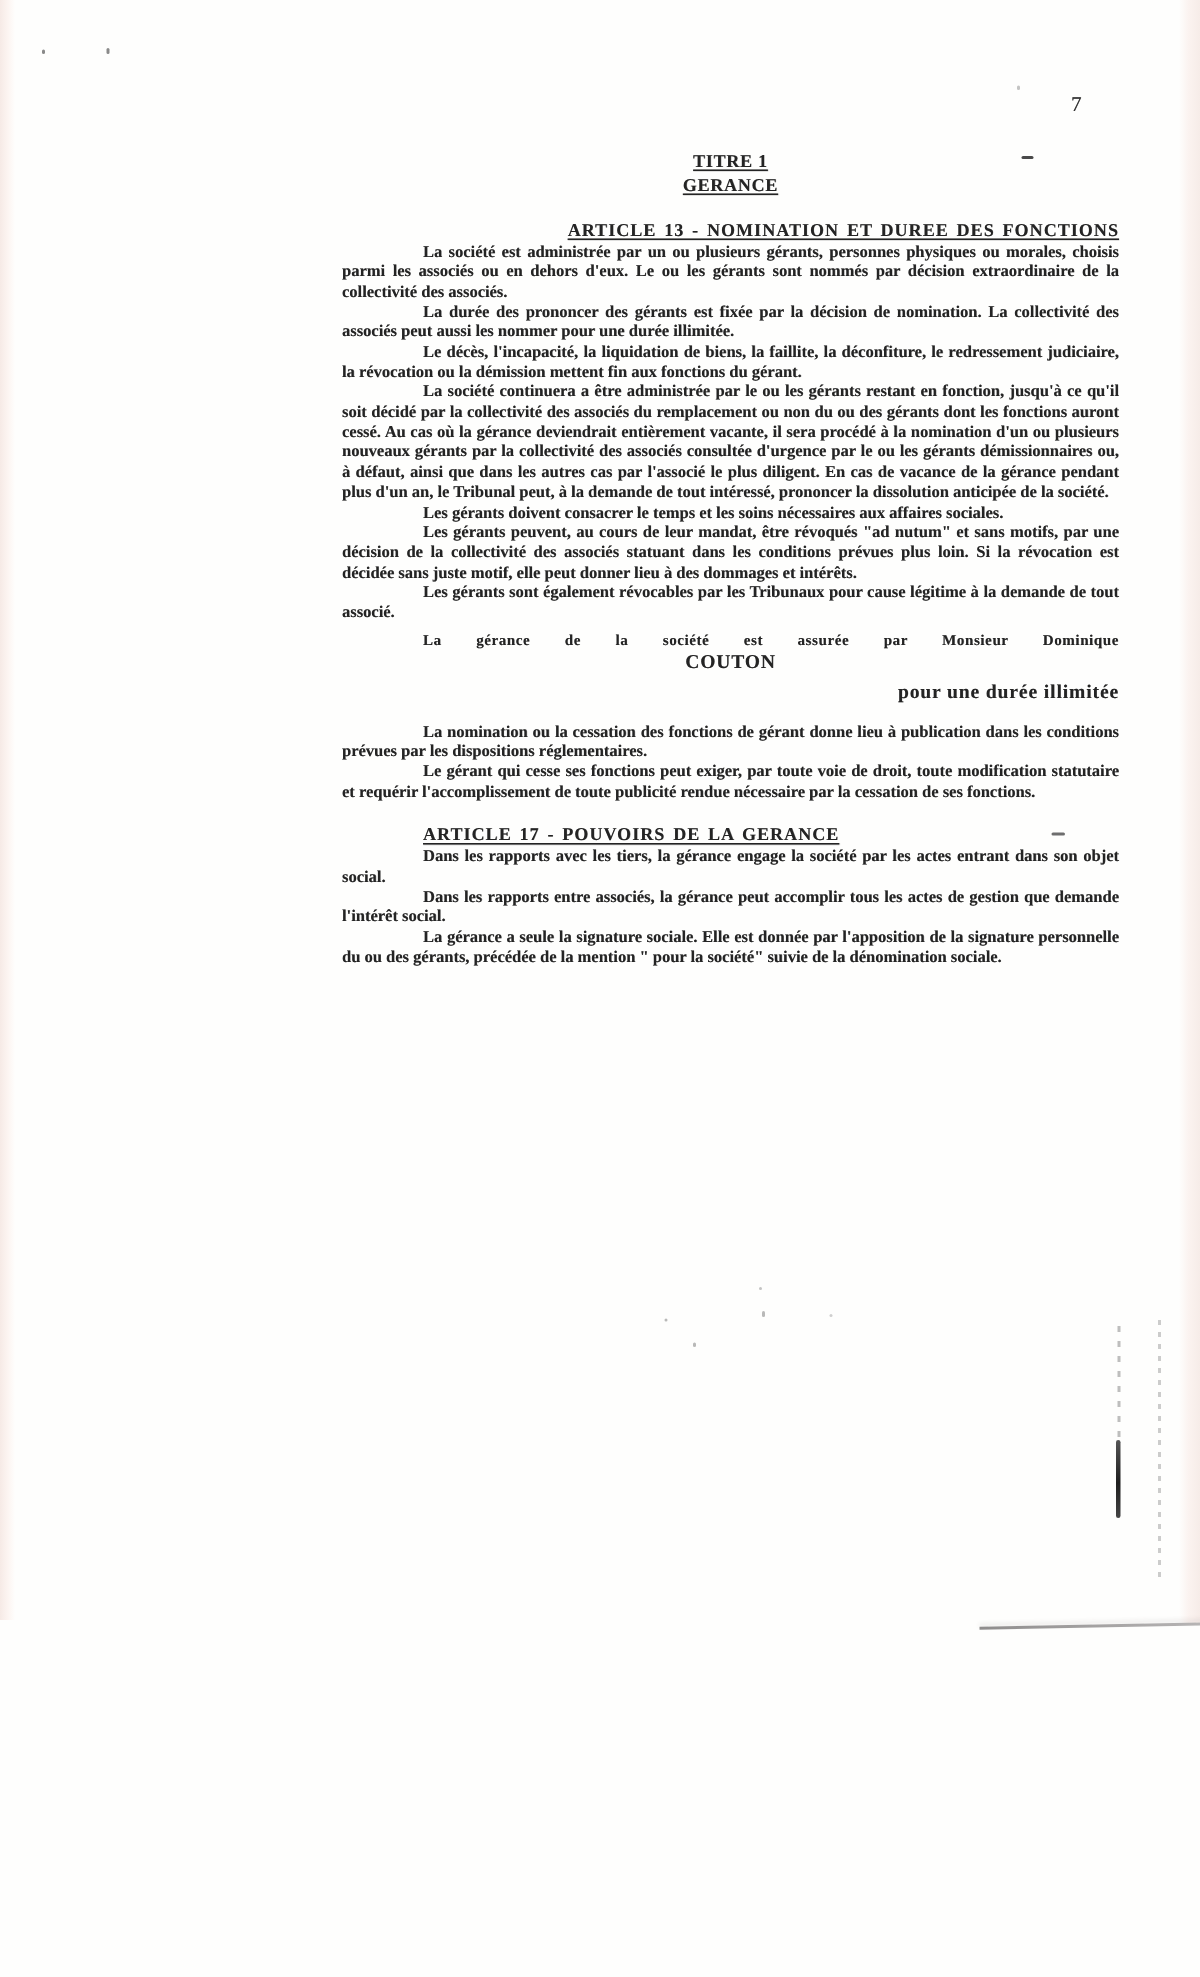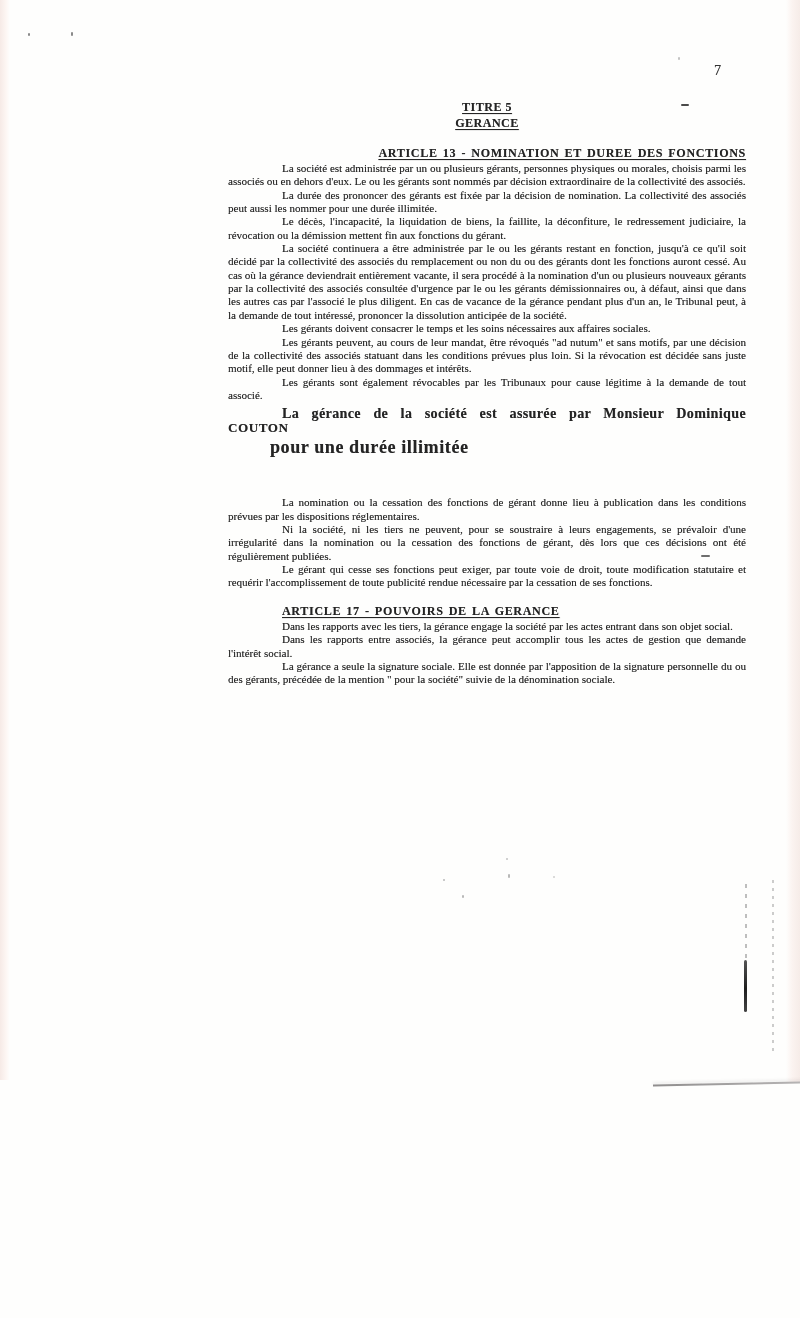--- a/index.html
+++ b/index.html
@@ -53,21 +53,21 @@
     text-shadow:.2px .2px .35px rgba(20,20,20,.45);
   }
   .title-block{margin-top:101px;text-align:center;font-weight:bold;font-size:12px;letter-spacing:.5px;}
   .title-block .tl{display:block;margin:0 0 3px 0;}
   .u{text-decoration:underline;text-underline-offset:2px;text-decoration-thickness:1.2px;}
   .blk{margin:0;}
   .block-heading{
     font-weight:bold;font-size:12px;letter-spacing:.7px;word-spacing:1.5px;
     margin-top:14px;margin-bottom:2px;
   }
-  .block-para{text-align:justify;text-indent:54px;}
+  .block-para{text-align:justify;text-indent:54px;font-weight:bold;}
   .block-bold-stretch{
     font-weight:bold;text-align:justify;text-align-last:justify;
     text-indent:54px;letter-spacing:.4px;
   }
   .block-bold-line{font-weight:bold;letter-spacing:.6px;}
 </style>
 </head>
 <body>
 
 <div class="canvas">
@@ -87,37 +87,36 @@
   <div class="speck" style="left:443px;top:879px;width:2px;height:2px;opacity:.6;"></div>
   <div class="speck" style="left:462px;top:895px;width:2px;height:3px;opacity:.6;"></div>
   <div class="speck" style="left:506px;top:858px;width:2px;height:2px;opacity:.5;"></div>
   <div class="speck" style="left:508px;top:874px;width:2px;height:4px;opacity:.6;"></div>
   <div class="speck" style="left:553px;top:876px;width:2px;height:2px;opacity:.4;"></div>
 
   <div class="page-number">7</div>
 
   <div class="doc">
     <div class="title-block">
-      <span class="tl"><span class="u">TITRE 5</span></span>
+      <span class="tl"><span class="u">TITRE 1</span></span>
       <span class="tl"><span class="u">GERANCE</span></span>
     </div>
     <div>
         <p class="blk block-heading" style="margin-top: 16px; padding-left: 54px; text-align: right;"><span class="u">ARTICLE 13 - NOMINATION ET DUREE DES FONCTIONS</span></p>
         <p class="blk block-para">La société est administrée par un ou plusieurs gérants, personnes physiques ou morales, choisis parmi les associés ou en dehors d'eux. Le ou les gérants sont nommés par décision extraordinaire de la collectivité des associés.</p>
         <p class="blk block-para">La durée des prononcer des gérants est fixée par la décision de nomination. La collectivité des associés peut aussi les nommer pour une durée illimitée.</p>
         <p class="blk block-para">Le décès, l'incapacité, la liquidation de biens, la faillite, la déconfiture, le redressement judiciaire, la révocation ou la démission mettent fin aux fonctions du gérant.</p>
         <p class="blk block-para">La société continuera a être administrée par le ou les gérants restant en fonction, jusqu'à ce qu'il soit décidé par la collectivité des associés du remplacement ou non du ou des gérants dont les fonctions auront cessé. Au cas où la gérance deviendrait entièrement vacante, il sera procédé à la nomination d'un ou plusieurs nouveaux gérants par la collectivité des associés consultée d'urgence par le ou les gérants démissionnaires ou, à défaut, ainsi que dans les autres cas par l'associé le plus diligent. En cas de vacance de la gérance pendant plus d'un an, le Tribunal peut, à la demande de tout intéressé, prononcer la dissolution anticipée de la société.</p>
         <p class="blk block-para">Les gérants doivent consacrer le temps et les soins nécessaires aux affaires sociales.</p>
         <p class="blk block-para">Les gérants peuvent, au cours de leur mandat, être révoqués "ad nutum" et sans motifs, par une décision de la collectivité des associés statuant dans les conditions prévues plus loin. Si la révocation est décidée sans juste motif, elle peut donner lieu à des dommages et intérêts.</p>
         <p class="blk block-para">Les gérants sont également révocables par les Tribunaux pour cause légitime à la demande de tout associé.</p>
-        <p class="blk block-bold-stretch" style="margin-top: 5px; font-size: 14px;">La gérance de la société est assurée par Monsieur Dominique</p>
-        <p class="blk block-bold-line" style="font-size: 13px;">COUTON</p>
-        <p class="blk block-bold-line" style="margin-top: 7px; padding-left: 42px; font-size: 18px;">pour une durée illimitée</p>
-        <p class="blk block-para" style="margin-top: 42px;">La nomination ou la cessation des fonctions de gérant donne lieu à publication dans les conditions prévues par les dispositions réglementaires.</p>
-        <p class="blk block-para">Ni la société, ni les tiers ne peuvent, pour se soustraire à leurs engagements, se prévaloir d'une irrégularité dans la nomination ou la cessation des fonctions de gérant, dès lors que ces décisions ont été régulièrement publiées.</p>
+        <p class="blk block-bold-stretch" style="margin-top: 5px; font-size: 10px;">La gérance de la société est assurée par Monsieur Dominique</p>
+        <p class="blk block-bold-line" style="font-size: 13px; text-align: center;">COUTON</p>
+        <p class="blk block-bold-line" style="margin-top: 7px; padding-left: 42px; font-size: 13px; text-align: right;">pour une durée illimitée</p>
+        <p class="blk block-para" style="margin-top: 14px;">La nomination ou la cessation des fonctions de gérant donne lieu à publication dans les conditions prévues par les dispositions réglementaires.</p>
         <p class="blk block-para">Le gérant qui cesse ses fonctions peut exiger, par toute voie de droit, toute modification statutaire et requérir l'accomplissement de toute publicité rendue nécessaire par la cessation de ses fonctions.</p>
         <p class="blk block-heading" style="margin-top: 15px; padding-left: 54px;"><span class="u">ARTICLE 17 - POUVOIRS DE LA GERANCE</span></p>
         <p class="blk block-para">Dans les rapports avec les tiers, la gérance engage la société par les actes entrant dans son objet social.</p>
         <p class="blk block-para">Dans les rapports entre associés, la gérance peut accomplir tous les actes de gestion que demande l'intérêt social.</p>
         <p class="blk block-para">La gérance a seule la signature sociale. Elle est donnée par l'apposition de la signature personnelle du ou des gérants, précédée de la mention " pour la société" suivie de la dénomination sociale.</p>
       </div>
   </div>
 
 </div>
 

